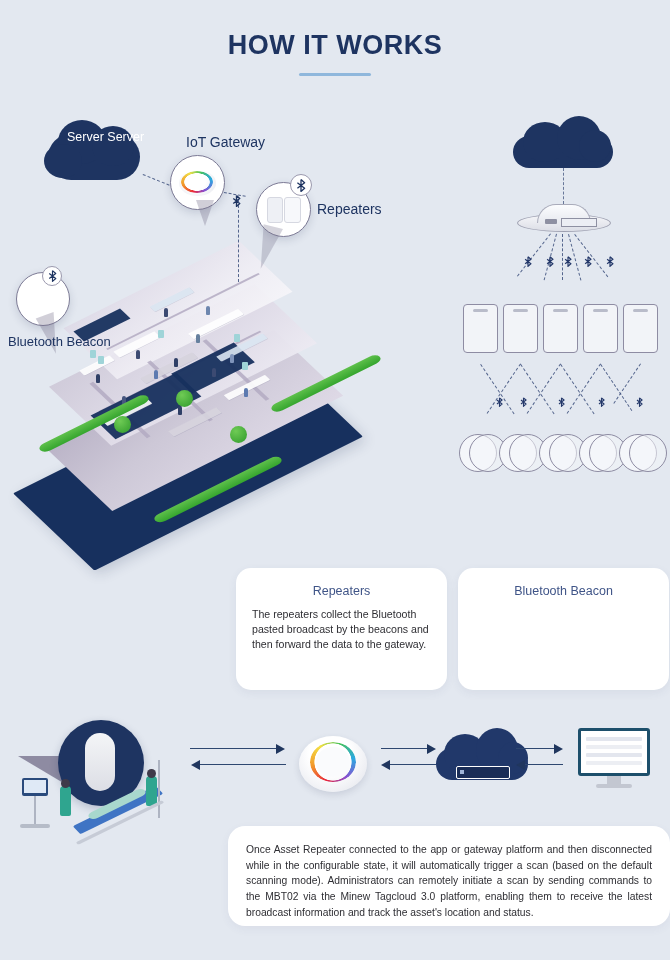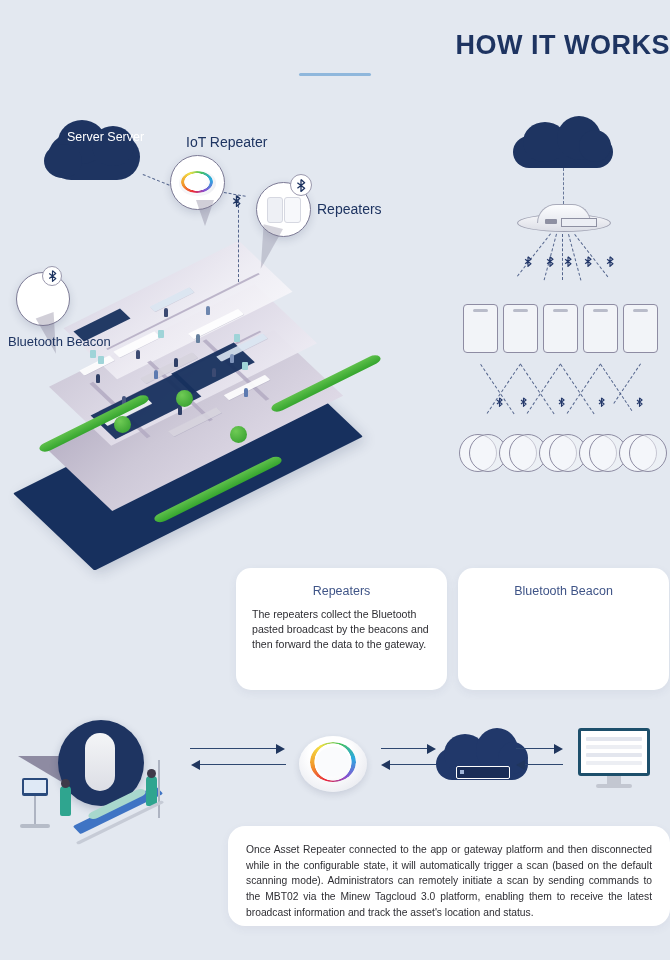--- a/index.html
+++ b/index.html
@@ -8,21 +8,21 @@
     background:#e3e8f0;
     font-family:"Liberation Sans","DejaVu Sans",sans-serif;
     position:relative;
   }
   .page{position:relative;width:670px;height:960px;}
 
   
   .header{position:absolute;top:30px;left:0;width:670px;text-align:center;}
   .title{
     font-size:27px;font-weight:bold;letter-spacing:.5px;
-    color:#1e3461;margin:0;text-align:right;
+    color:#1e3461;margin:0;
   }
   .title-rule{
     width:72px;height:3px;background:#8fb7dc;border-radius:2px;
     margin:12px auto 0;
   }
 
   
   .hero{position:absolute;top:100px;left:0;width:670px;height:450px;}
 
   
@@ -306,21 +306,21 @@
 
     <div>
       <div class="cloud-shape" style="left:48px;top:34px;width:92px;height:46px;border-radius:26px;"></div>
       <div class="cloud-shape" style="left:58px;top:20px;width:48px;height:44px;"></div>
       <div class="cloud-shape" style="left:92px;top:26px;width:42px;height:40px;"></div>
       <div class="cloud-shape" style="left:44px;top:44px;width:38px;height:34px;"></div>
       <div class="lbl white" style="left:67px;top:30px;">Server Server</div>
     </div>
     <div class="dash" style="left:143px;top:74px;width:44px;transform:rotate(22deg);"></div>
 
-    <div class="lbl" style="left:186px;top:34px;font-size:14px;">IoT Repeater</div>
+    <div class="lbl" style="left:186px;top:34px;font-size:14px;">IoT Gateway</div>
     <div class="callout-circle" style="left:170px;top:55px;width:53px;height:53px;">
       <div style="position:absolute;left:8px;top:14px;width:37px;height:26px;border-radius:50%;background:radial-gradient(circle at 45% 35%,#ffffff 40%,#f1f2f6 70%,#e3e5ec 100%);"></div>
       <div style="position:absolute;left:10px;top:15px;width:32px;height:22px;border-radius:50%;background:conic-gradient(from 200deg,#e8253c,#f2982b,#efe04a,#49c35a,#2ba8e0,#8a4fd0,#e8253c);-webkit-mask:radial-gradient(ellipse,transparent 55%,#000 58%);mask:radial-gradient(ellipse,transparent 55%,#000 58%);"></div>
     </div>
     <div class="callout-tail" style="left:196px;top:100px;border-left:9px solid transparent;border-right:9px solid transparent;border-top:26px solid rgba(120,115,142,.55);"></div>
 
     <div class="lbl" style="left:317px;top:101px;font-size:14px;">Repeaters</div>
     <div class="callout-circle" style="left:256px;top:82px;width:53px;height:53px;">
       <div style="position:absolute;left:10px;top:14px;width:14px;height:24px;border-radius:3px;background:#eef0f5;border:1px solid #d6d8e1;"></div>
       <div style="position:absolute;left:27px;top:14px;width:15px;height:24px;border-radius:3px;background:#f7f8fb;border:1px solid #d6d8e1;"></div>

